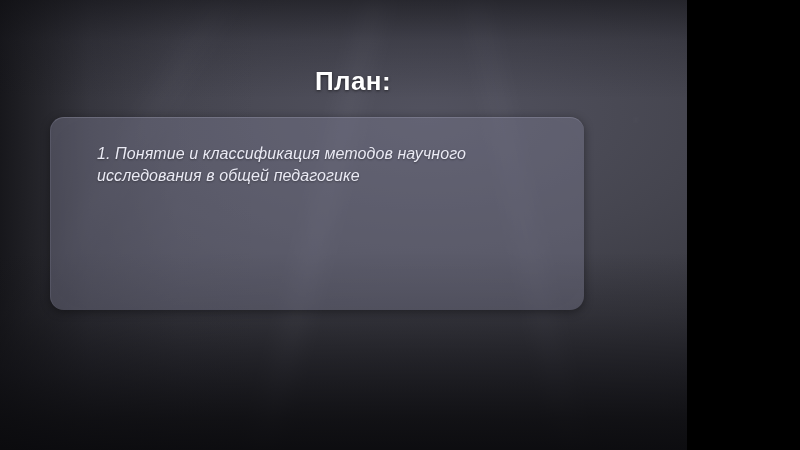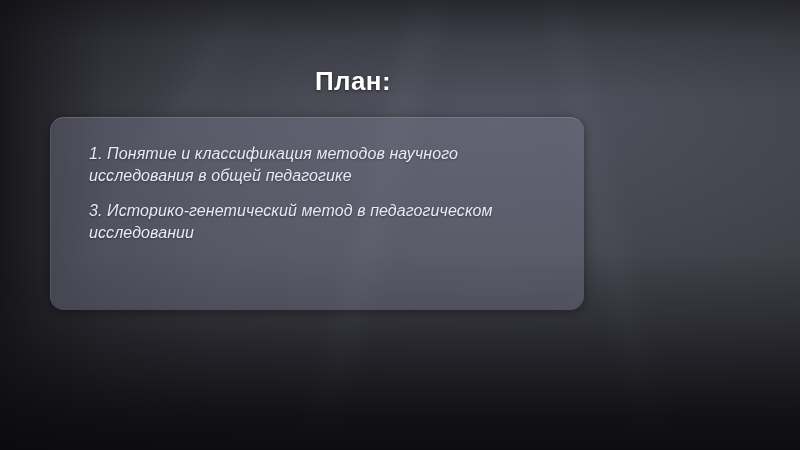--- a/index.html
+++ b/index.html
@@ -2,21 +2,21 @@
 <html><head>
 <meta charset="utf-8">
 <style>
   html, body {
     margin: 0;
     padding: 0;
     background: #000;
   }
   #slide {
     position: relative;
-    width: 800px;
+    width: 687px;
     height: 450px;
     overflow: hidden;
     font-family: "Liberation Sans", sans-serif;
     background: #33333a;
   }
 
   
   .bg-base {
     position: absolute;
     inset: 0;
@@ -123,21 +123,21 @@
     box-shadow:
       0 2px 10px rgba(0,0,0,0.40),
       inset 0 0 40px rgba(255,255,255,0.015);
     padding: 25px 30px 0 30px;
   }
   .plan-item {
     font-size: 16px;
     font-style: italic;
     line-height: 1.38;
     color: #eaeaf4;
-    margin: 0 0 13px 8px;
+    margin: 0 0 13px 16px;
     text-shadow: 0 1px 2px rgba(0,0,0,0.35);
     letter-spacing: 0.1px;
   }
   .plan-item:last-child { margin-bottom: 0; }
 </style>
 </head>
 <body>
 
 <div id="slide">
 
@@ -146,16 +146,15 @@
   <div class="bg-streaks"></div>
   <div class="bg-specks"></div>
   <div class="bg-dark-left"></div>
   <div class="bg-dark-top"></div>
   <div class="bg-dark-bottom"></div>
 
   <div class="slide-title">План:</div>
 
   <div class="content-panel">
     <p class="plan-item">1. Понятие и классификация методов научного исследования в общей педагогике</p>
-    <p class="plan-item">3. Историко-генетический метод в педагогическом исследовании</p>
   </div>
 
 </div>
 
 </body></html>

